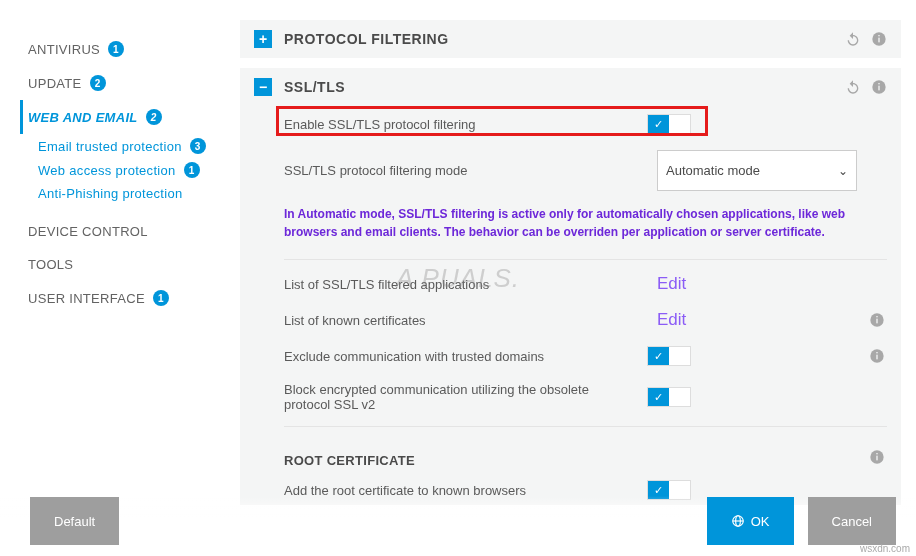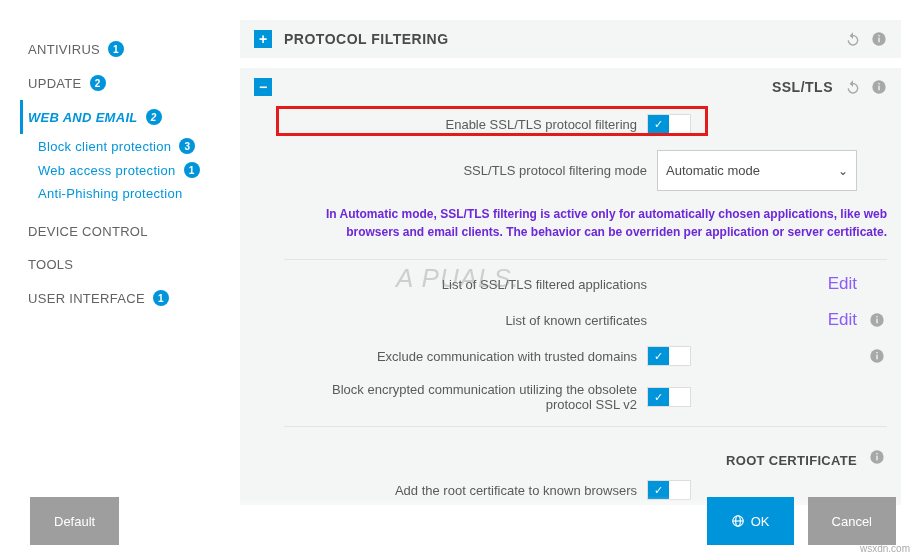--- a/index.html
+++ b/index.html
@@ -56,21 +56,21 @@
     </div>
     <div class="nav-item top-level">
       <span>UPDATE</span>
       <span class="badge">2</span>
     </div>
     <div class="nav-item top-level active">
       <span>WEB AND EMAIL</span>
       <span class="badge">2</span>
     </div>
     <div class="nav-item sub">
-      <span>Block client protection</span>
+      <span>Email trusted protection</span>
       <span class="badge">3</span>
     </div>
     <div class="nav-item sub">
       <span>Web access protection</span>
       <span class="badge">1</span>
     </div>
     <div class="nav-item sub">
       <span>Anti-Phishing protection</span>
     </div>
     <div style="height:10px"></div>
@@ -102,21 +102,21 @@
               <svg viewBox="0 0 24 24" fill="currentColor">
                 <circle cx="12" cy="12" r="10"></circle>
                 <rect x="11" y="10" width="2" height="7" fill="#f4f5f5"></rect>
                 <rect x="11" y="6" width="2" height="2" fill="#f4f5f5"></rect>
               </svg>
             </div>
         </div>
       </div>
     </div>
 
-    <div class="panel" style="position:relative;text-align:right;">
+    <div class="panel" style="position:relative;">
       <div class="panel-head">
         <div class="expand-box expanded"></div>
         <div class="panel-title">SSL/TLS</div>
         <div class="panel-actions">
           <div class="icon-btn">
               <svg viewBox="0 0 24 24" fill="currentColor">
                 <path d="M12 5V2L7 7l5 5V8c3.3 0 6 2.7 6 6s-2.7 6-6 6-6-2.7-6-6H4c0 4.4 3.6 8 8 8s8-3.6 8-8-3.6-8-8-8z"></path>
               </svg>
             </div>
           <div class="icon-btn">

